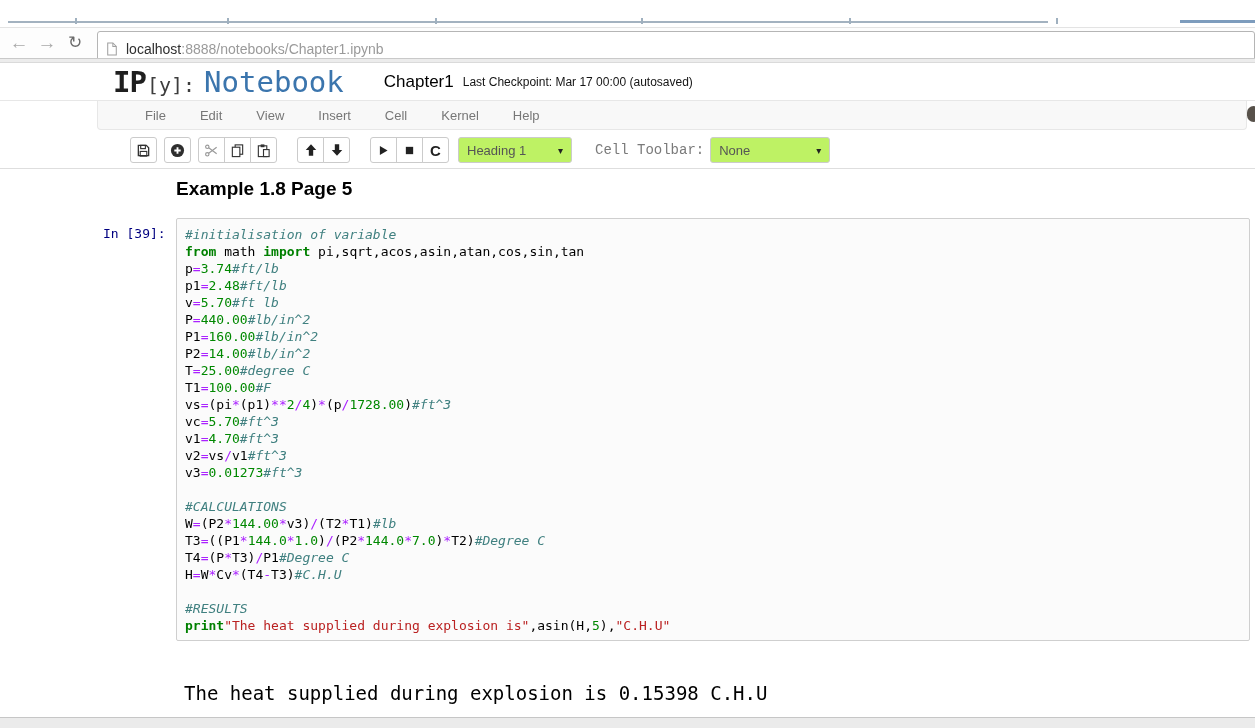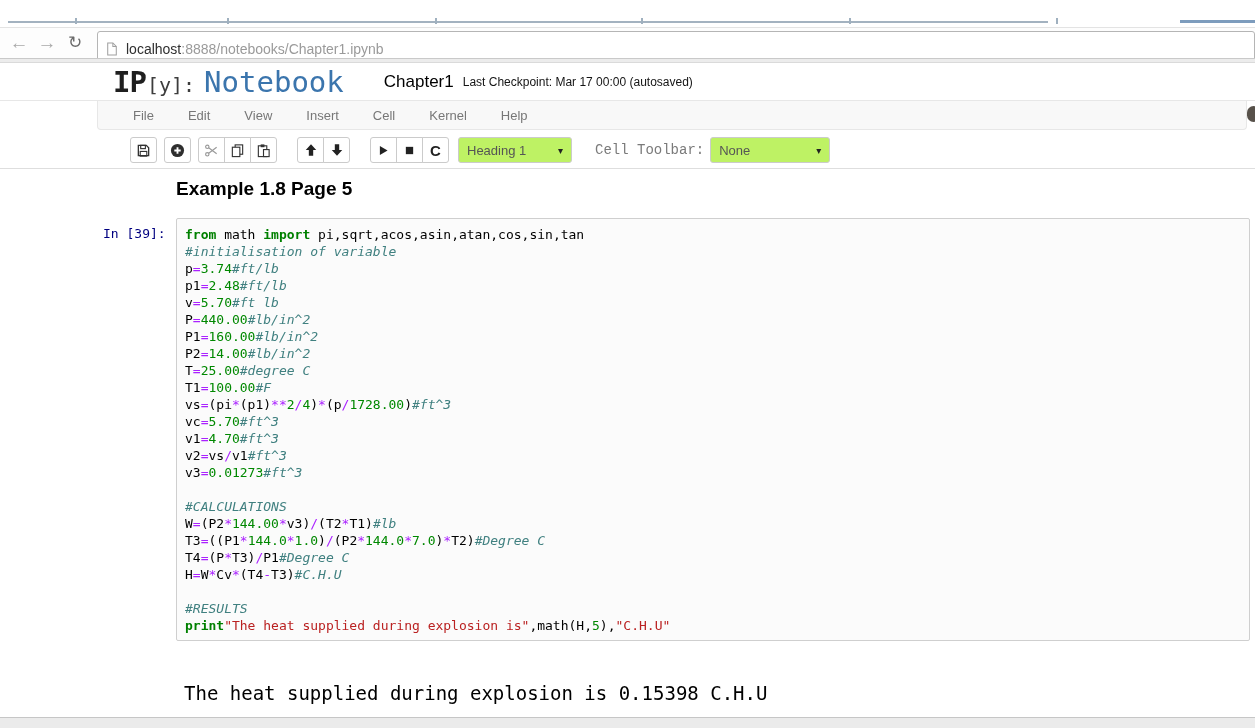--- a/index.html
+++ b/index.html
@@ -40,21 +40,21 @@
   .logo-ip { font-size:29px; font-weight:600; color:#1f1f1f; letter-spacing:-1px; }
   .logo-y  { font-size:20px; color:#3d3d3d; margin-left:1px; }
   .logo-nb { font-size:29px; color:#3b75ad; margin-left:9px; }
   .nb-title { margin-left:40px; font-size:17px; font-weight:500; color:#000; cursor:pointer; }
   .nb-checkpoint { margin-left:9px; font-size:12px; color:#141414; }
   .header-divider { position:absolute; top:100px; left:0; right:0; height:1px; background:#e7e7e7; }
 
   
   .menubar { position:absolute; top:101px; left:97px; right:8px; height:29px; background:#f8f8f8;
              border:1px solid #e7e7e7; border-top:none; border-radius:0 0 4px 4px;
-             display:flex; align-items:center; padding-left:18px; }
+             display:flex; align-items:center; padding-left:30px; }
   .menu-item { padding:0 17px; font-size:13px; color:#777; cursor:pointer; line-height:27px; }
 
   
   .toolbar { position:absolute; top:130px; left:0; right:0; height:39px; background:#fff;
              border-bottom:1px solid #dedede; }
   .toolbar-inner { position:absolute; left:130px; top:7px; display:flex; align-items:center; }
   .btn { width:27px; height:26px; background:#fff; border:1px solid #cbcbcb; display:flex;
          align-items:center; justify-content:center; cursor:pointer; }
   .btn-single { border-radius:3px; margin-right:7px; }
   .btn-group { display:flex; margin-right:7px; }
@@ -224,22 +224,22 @@
         <span>None</span>
         <span class="caret">▾</span>
       </div>
     </div>
   </div>
 
   <div class="content">
     <div class="cell-heading">Example 1.8 Page 5</div>
     <div class="prompt">In [39]:</div>
     <div class="input-area">
+        <div class="code-line"><span class="tok-c">#initialisation of variable</span></div>
         <div class="code-line"><span class="tok-k">from</span><span class="tok-p"> math </span><span class="tok-k">import</span><span class="tok-p"> pi,sqrt,acos,asin,atan,cos,sin,tan</span></div>
-        <div class="code-line"><span class="tok-c">#initialisation of variable</span></div>
         <div class="code-line"><span class="tok-p">p</span><span class="tok-o">=</span><span class="tok-n">3.74</span><span class="tok-c">#ft/lb</span></div>
         <div class="code-line"><span class="tok-p">p1</span><span class="tok-o">=</span><span class="tok-n">2.48</span><span class="tok-c">#ft/lb</span></div>
         <div class="code-line"><span class="tok-p">v</span><span class="tok-o">=</span><span class="tok-n">5.70</span><span class="tok-c">#ft lb</span></div>
         <div class="code-line"><span class="tok-p">P</span><span class="tok-o">=</span><span class="tok-n">440.00</span><span class="tok-c">#lb/in^2</span></div>
         <div class="code-line"><span class="tok-p">P1</span><span class="tok-o">=</span><span class="tok-n">160.00</span><span class="tok-c">#lb/in^2</span></div>
         <div class="code-line"><span class="tok-p">P2</span><span class="tok-o">=</span><span class="tok-n">14.00</span><span class="tok-c">#lb/in^2</span></div>
         <div class="code-line"><span class="tok-p">T</span><span class="tok-o">=</span><span class="tok-n">25.00</span><span class="tok-c">#degree C</span></div>
         <div class="code-line"><span class="tok-p">T1</span><span class="tok-o">=</span><span class="tok-n">100.00</span><span class="tok-c">#F</span></div>
         <div class="code-line"><span class="tok-p">vs</span><span class="tok-o">=</span><span class="tok-p">(pi</span><span class="tok-o">*</span><span class="tok-p">(p1)</span><span class="tok-o">**</span><span class="tok-n">2</span><span class="tok-o">/</span><span class="tok-n">4</span><span class="tok-p">)</span><span class="tok-o">*</span><span class="tok-p">(p</span><span class="tok-o">/</span><span class="tok-n">1728.00</span><span class="tok-p">)</span><span class="tok-c">#ft^3</span></div>
         <div class="code-line"><span class="tok-p">vc</span><span class="tok-o">=</span><span class="tok-n">5.70</span><span class="tok-c">#ft^3</span></div>
@@ -247,21 +247,21 @@
         <div class="code-line"><span class="tok-p">v2</span><span class="tok-o">=</span><span class="tok-p">vs</span><span class="tok-o">/</span><span class="tok-p">v1</span><span class="tok-c">#ft^3</span></div>
         <div class="code-line"><span class="tok-p">v3</span><span class="tok-o">=</span><span class="tok-n">0.01273</span><span class="tok-c">#ft^3</span></div>
         <div class="code-line">&nbsp;</div>
         <div class="code-line"><span class="tok-c">#CALCULATIONS</span></div>
         <div class="code-line"><span class="tok-p">W</span><span class="tok-o">=</span><span class="tok-p">(P2</span><span class="tok-o">*</span><span class="tok-n">144.00</span><span class="tok-o">*</span><span class="tok-p">v3)</span><span class="tok-o">/</span><span class="tok-p">(T2</span><span class="tok-o">*</span><span class="tok-p">T1)</span><span class="tok-c">#lb</span></div>
         <div class="code-line"><span class="tok-p">T3</span><span class="tok-o">=</span><span class="tok-p">((P1</span><span class="tok-o">*</span><span class="tok-n">144.0</span><span class="tok-o">*</span><span class="tok-n">1.0</span><span class="tok-p">)</span><span class="tok-o">/</span><span class="tok-p">(P2</span><span class="tok-o">*</span><span class="tok-n">144.0</span><span class="tok-o">*</span><span class="tok-n">7.0</span><span class="tok-p">)</span><span class="tok-o">*</span><span class="tok-p">T2)</span><span class="tok-c">#Degree C</span></div>
         <div class="code-line"><span class="tok-p">T4</span><span class="tok-o">=</span><span class="tok-p">(P</span><span class="tok-o">*</span><span class="tok-p">T3)</span><span class="tok-o">/</span><span class="tok-p">P1</span><span class="tok-c">#Degree C</span></div>
         <div class="code-line"><span class="tok-p">H</span><span class="tok-o">=</span><span class="tok-p">W</span><span class="tok-o">*</span><span class="tok-p">Cv</span><span class="tok-o">*</span><span class="tok-p">(T4</span><span class="tok-o">-</span><span class="tok-p">T3)</span><span class="tok-c">#C.H.U</span></div>
         <div class="code-line">&nbsp;</div>
         <div class="code-line"><span class="tok-c">#RESULTS</span></div>
-        <div class="code-line"><span class="tok-k">print</span><span class="tok-s">"The heat supplied during explosion is"</span><span class="tok-p">,math(H,</span><span class="tok-n">5</span><span class="tok-p">),</span><span class="tok-s">"C.H.U"</span></div>
+        <div class="code-line"><span class="tok-k">print</span><span class="tok-s">"The heat supplied during explosion is"</span><span class="tok-p">,asin(H,</span><span class="tok-n">5</span><span class="tok-p">),</span><span class="tok-s">"C.H.U"</span></div>
       </div>
     <div class="output">The heat supplied during explosion is 0.15398 C.H.U</div>
   </div>
 
   <div class="scroll-thumb"></div>
   <div class="bottom-band"></div>
 
 </div>
 
 </body></html>

